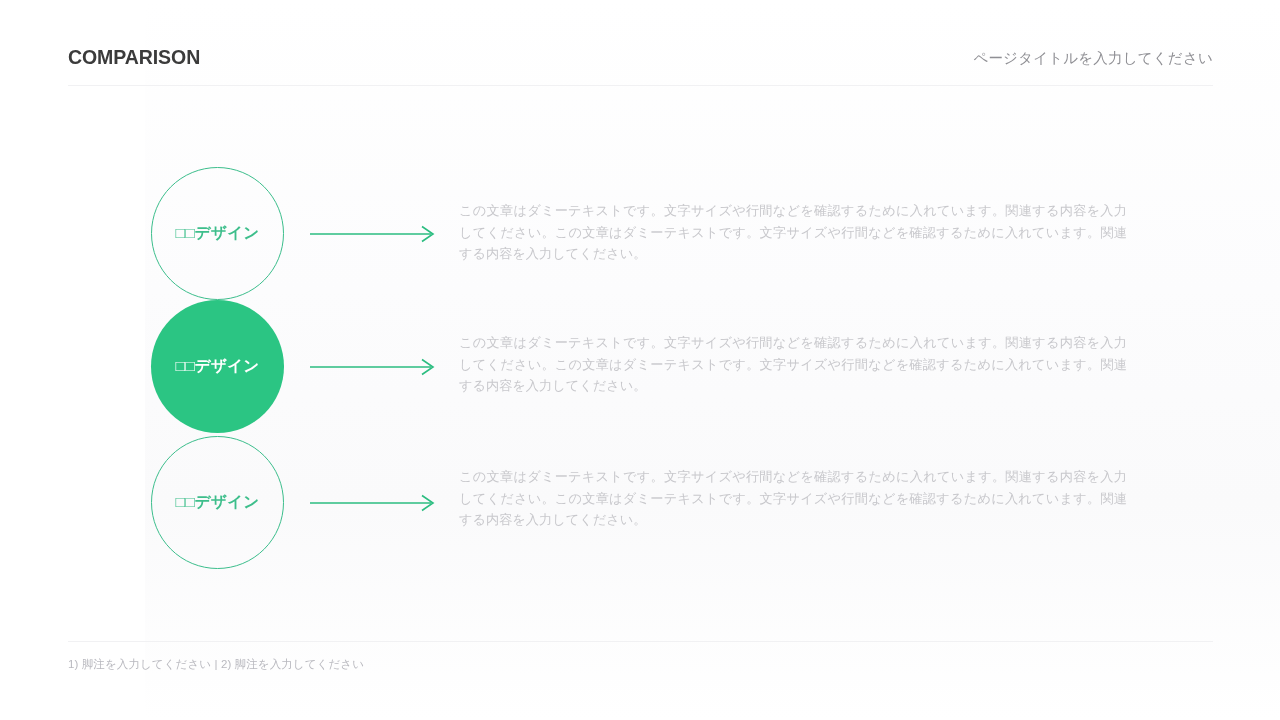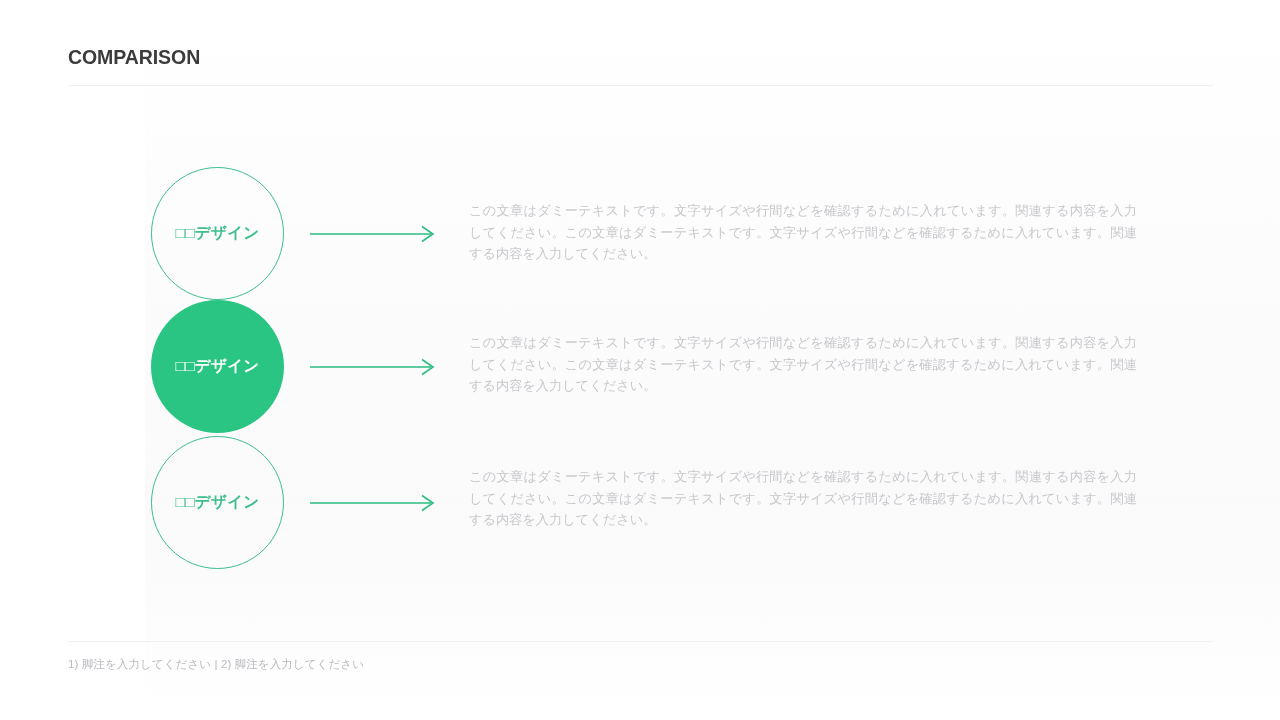--- a/index.html
+++ b/index.html
@@ -126,21 +126,20 @@
   .body-text {
     position: absolute;
     left: 459px;
     top: 36px;
     width: 668px;
     font-size: 13.2px;
     line-height: 21.5px;
     color: #c8c8cc;
     text-align: justify;
     text-justify: inter-character;
-    margin-left: 10px;
   }
 
   .row-1 .body-text { top: 33px; }
   .row-2 .body-text { top: 32px; }
   .row-3 .body-text { top: 30px; }
 
   
   .footer-divider {
     position: absolute;
     left: 68px;
@@ -160,20 +159,21 @@
     white-space: nowrap;
   }
 </style>
 </head>
 <body>
 
 <div class="bg-panel"></div>
 
 <div class="header">
   <div class="page-title">COMPARISON</div>
+  <div class="header-subtitle">ページタイトルを入力してください</div>
 </div>
 <div class="header-divider"></div>
 
 <div class="row row-1">
   <div class="circle circle-outline">
     <span class="circle-label">□□デザイン</span>
   </div>
   <div class="arrow">
     <svg width="126" height="22" viewBox="0 0 126 22" xmlns="http://www.w3.org/2000/svg">
       <line x1="0" y1="11" x2="121" y2="11" stroke="#2bbd80" stroke-width="1.6"></line>

